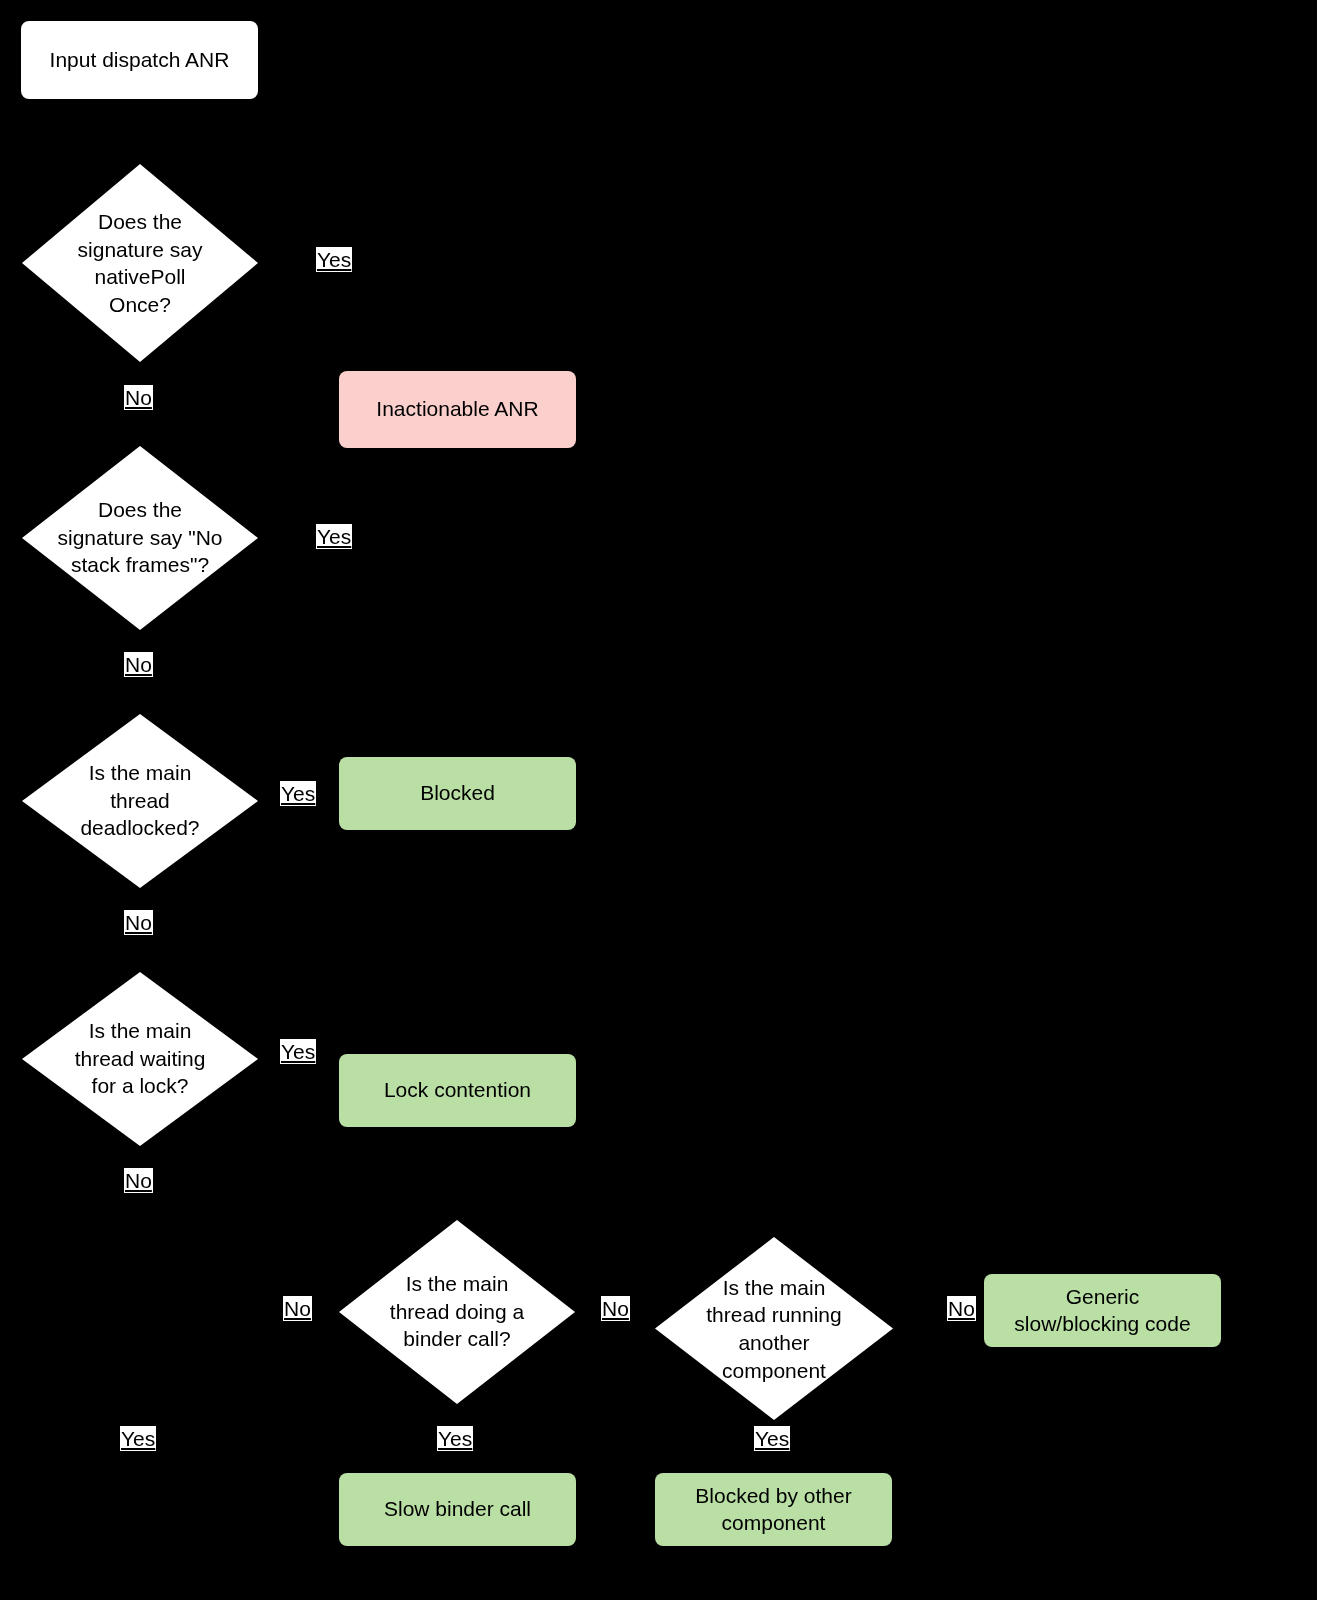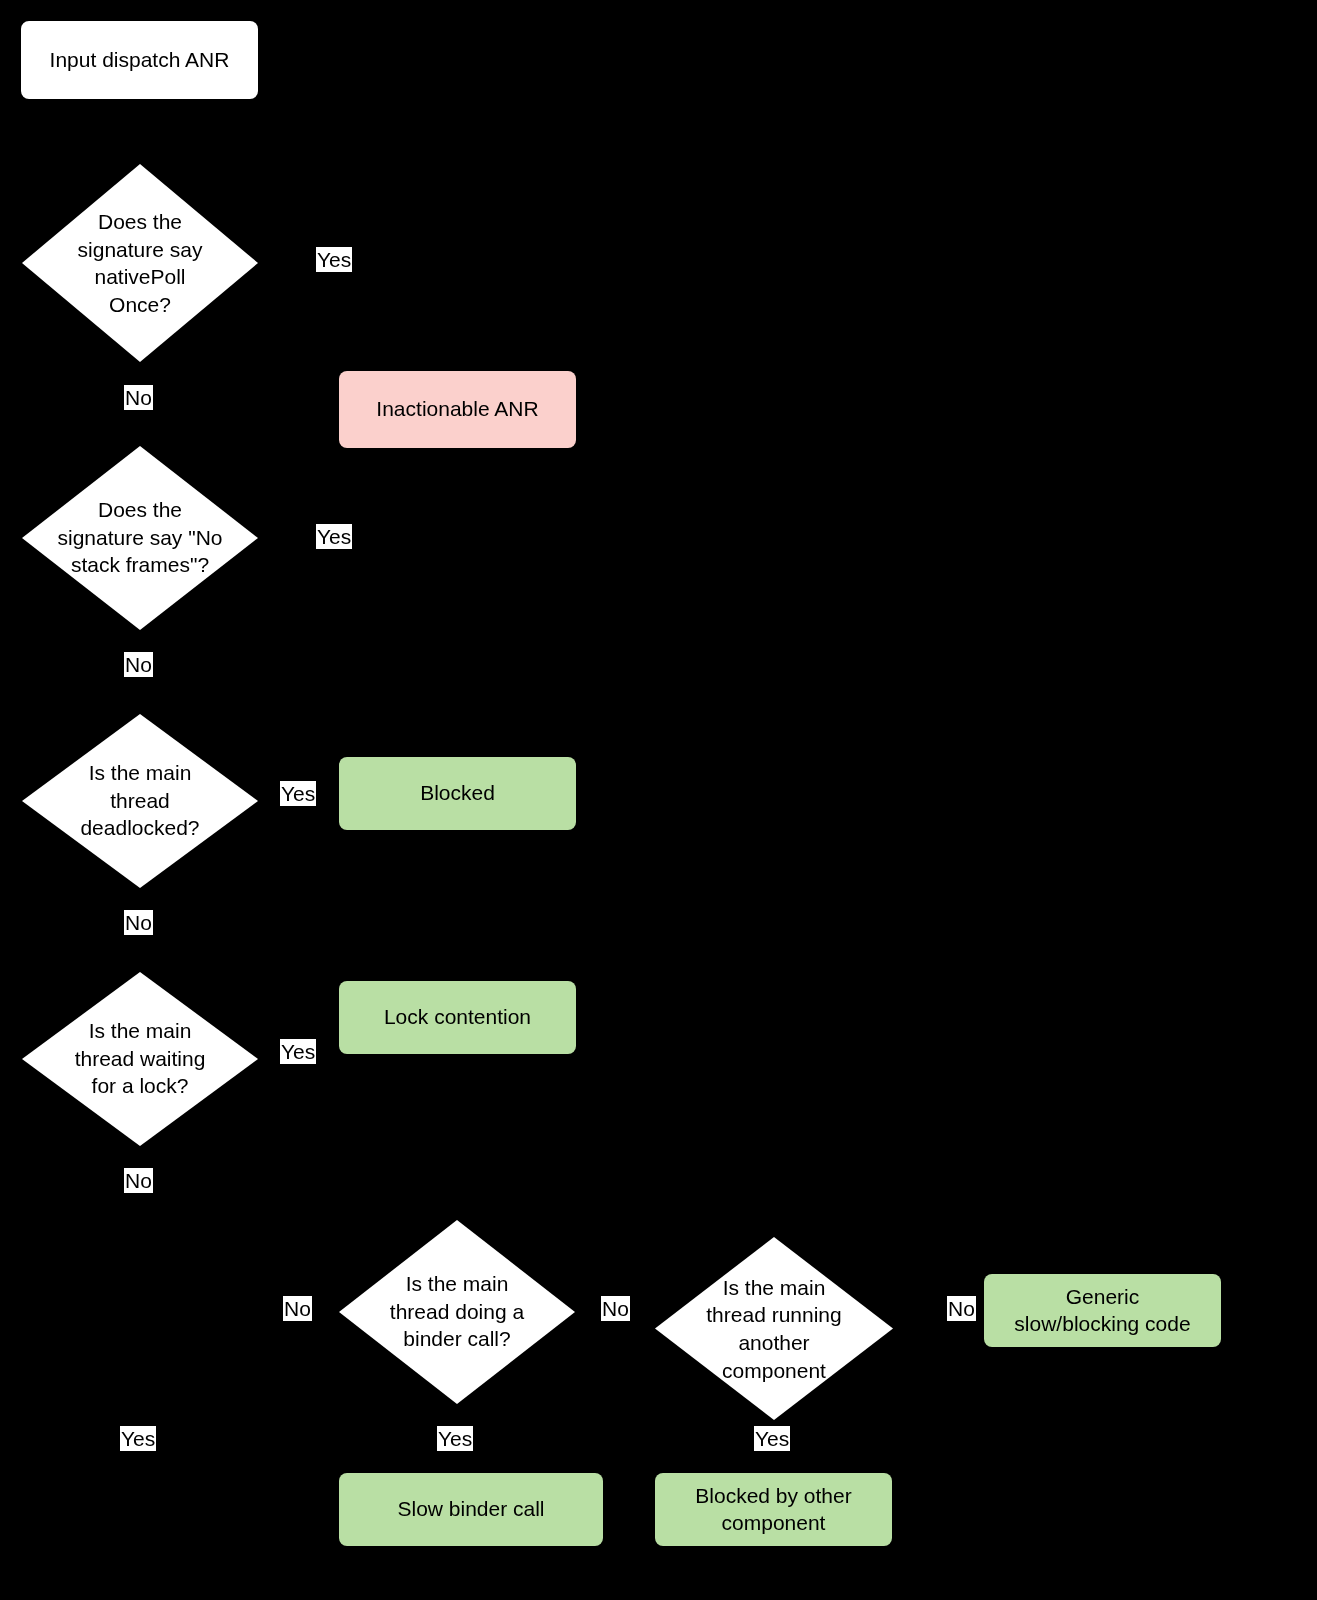--- a/index.html
+++ b/index.html
@@ -62,20 +62,21 @@
 
   
   .edge-label {
     position: absolute;
     background: #ffffff;
     color: #000000;
     font-size: 21px;
     line-height: 25px;
     padding: 0 1px;
     white-space: nowrap;
+    text-decoration: underline;
   }
 
   
   .edge-line {
     position: absolute;
     background: #000000;
   }
 </style>
 </head>
 <body>
@@ -141,38 +142,38 @@
 
   <div class="node-diamond" style="left:22px; top:972px; width:236px; height:174px;">
     <div class="shape"></div>
     <div class="dlabel">Is the main
 thread waiting
 for a lock?</div>
   </div>
   <div class="edge-label" style="left:280px; top:1039px;">Yes</div>
   <div class="edge-label" style="left:124px; top:1168px;">No</div>
 
-  <div class="node-box green" style="left:339px; top:981px; width:237px; height:73px;">
+  <div class="node-box green" style="left:339px; top:1054px; width:237px; height:73px;">
     <span>Lock contention</span>
   </div>
 
   <div class="edge-label" style="left:283px; top:1296px;">No</div>
   <div class="edge-label" style="left:120px; top:1426px;">Yes</div>
 
 
   <div class="node-diamond" style="left:339px; top:1220px; width:236px; height:184px;">
     <div class="shape"></div>
     <div class="dlabel">Is the main
 thread doing a
 binder call?</div>
   </div>
   <div class="edge-label" style="left:601px; top:1296px;">No</div>
   <div class="edge-label" style="left:437px; top:1426px;">Yes</div>
 
-  <div class="node-box green" style="left:339px; top:1473px; width:264px; height:73px;">
+  <div class="node-box green" style="left:339px; top:1473px; width:237px; height:73px;">
     <span>Slow binder call</span>
   </div>
 
   <div class="node-diamond" style="left:655px; top:1237px; width:238px; height:183px;">
     <div class="shape"></div>
     <div class="dlabel">Is the main
 thread running
 another
 component</div>
   </div>

